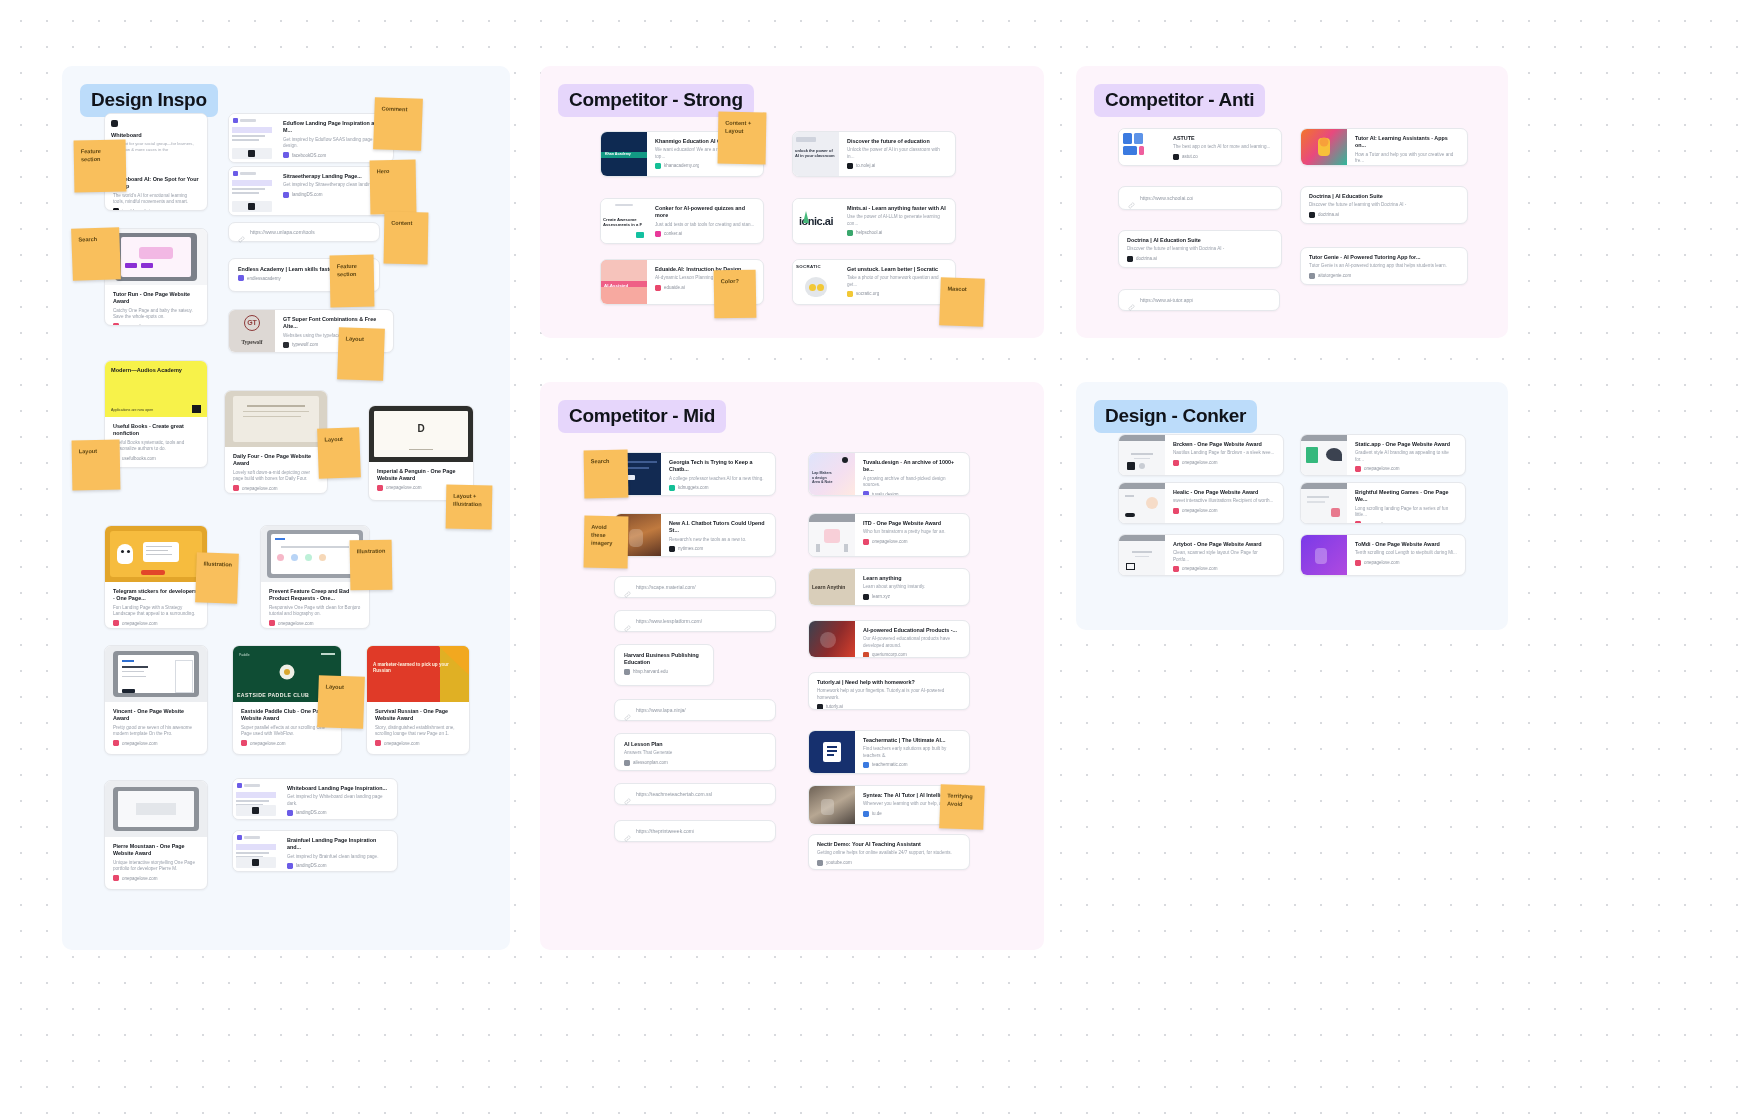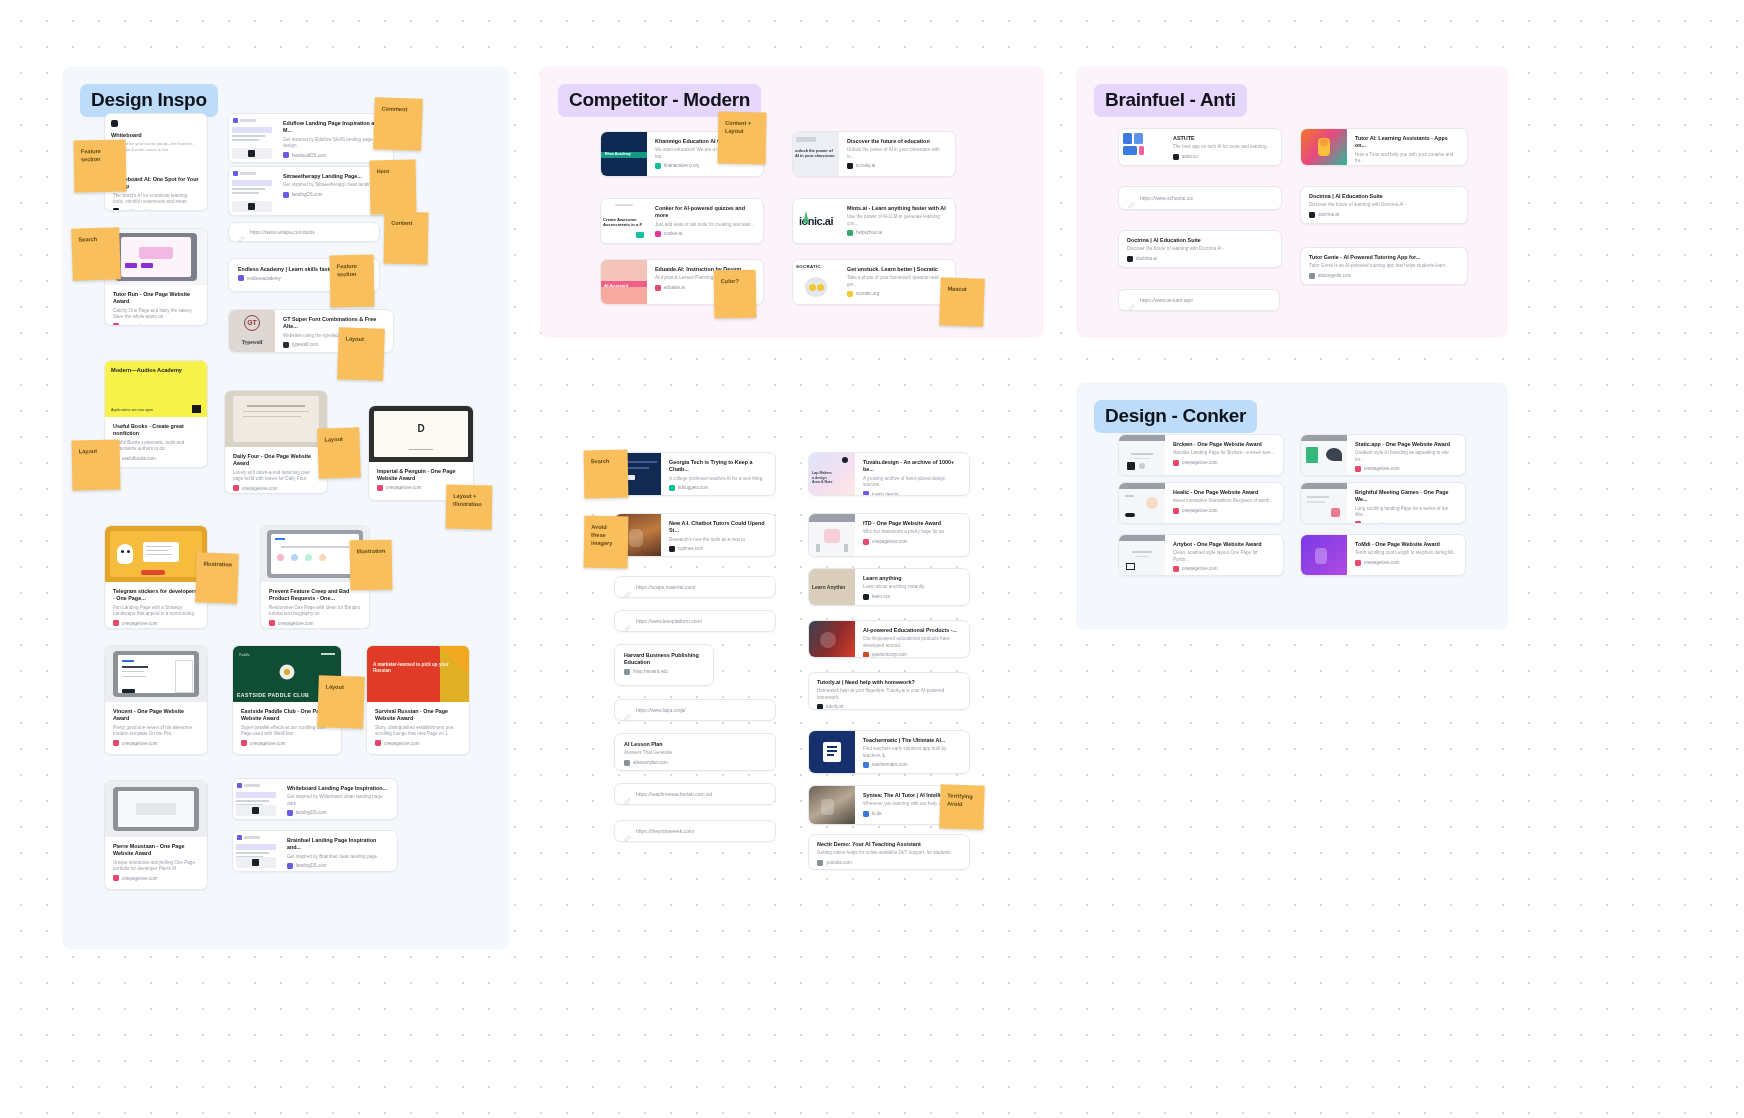--- a/index.html
+++ b/index.html
@@ -454,21 +454,21 @@
     </div>
     <div class="sticky" style="left: 350px; top: 540px; width: 42px; height: 50px; transform: rotate(-1deg);">
       <div class="sticky-text">Illustration</div>
       <div class="sticky-foot"></div>
     </div>
     <div class="sticky" style="left: 318px; top: 676px; width: 46px; height: 52px; transform: rotate(2deg);">
       <div class="sticky-text">Layout</div>
       <div class="sticky-foot"></div>
     </div>
     <div class="frame" style="left: 540px; top: 66px; width: 504px; height: 272px; background: rgb(253, 244, 251);">
-      <div class="frame-title" style="background: rgb(230, 214, 251);">Competitor - Modern</div>
+      <div class="frame-title" style="background: rgb(230, 214, 251);">Competitor - Strong</div>
     </div>
     <div class="card horiz" style="left: 600px; top: 131px; width: 164px; height: 46px;">
       <div class="thumb" style="background: rgb(14, 42, 82);">
         <div style="position:absolute;left:0;right:0;top:46%;height:6px;background:#14bf96;opacity:.75"></div>
         <div style="position:absolute;left:4px;top:46%;font-size:3.6px;color:#fff;font-weight:700">Khan Academy</div>
       </div>
       <div class="cbody">
         <div class="ctitle">Khanmigo Education AI Guide</div>
         <div class="cdesc">We want education! We are a nonprofit for the top...</div>
         <div class="csrc">
@@ -558,21 +558,21 @@
     </div>
     <div class="sticky" style="left: 714px; top: 270px; width: 42px; height: 48px; transform: rotate(-1deg);">
       <div class="sticky-text">Color?</div>
       <div class="sticky-foot"></div>
     </div>
     <div class="sticky" style="left: 940px; top: 278px; width: 44px; height: 48px; transform: rotate(2deg);">
       <div class="sticky-text">Mascot</div>
       <div class="sticky-foot"></div>
     </div>
     <div class="frame" style="left: 1076px; top: 66px; width: 432px; height: 272px; background: rgb(253, 244, 251);">
-      <div class="frame-title" style="background: rgb(230, 214, 251);">Brainfuel - Anti</div>
+      <div class="frame-title" style="background: rgb(230, 214, 251);">Competitor - Anti</div>
     </div>
     <div class="card horiz" style="left: 1118px; top: 128px; width: 164px; height: 38px;">
       <div class="thumb" style="background: rgb(255, 255, 255);">
         <div style="position:absolute;left:4px;top:4px;width:9px;height:11px;background:#3b7ae0;border-radius:1.5px"></div>
         <div style="position:absolute;left:15px;top:4px;width:9px;height:11px;background:#5d93e8;border-radius:1.5px"></div>
         <div style="position:absolute;left:4px;top:17px;width:14px;height:9px;background:#3b7ae0;border-radius:1.5px"></div>
         <div style="position:absolute;left:20px;top:17px;width:5px;height:9px;background:#ef5f9e;border-radius:1.5px"></div>
       </div>
       <div class="cbody">
         <div class="ctitle">ASTUTE</div>
@@ -629,20 +629,23 @@
           <path d="M9.5 6.5a3 3 0 00-4.2 0l-2 2a3 3 0 104.2 4.2l.8-.8" fill="none" stroke="#8b919c" stroke-width="1.6"></path>
         </svg></span>
       <span class="lnk-text">https://www.schoolai.co/</span>
     </div>
     <div class="linkcard" style="left: 1118px; top: 289px; width: 162px; height: 22px;">
       <span class="lnk-icon"><svg viewBox="0 0 16 16" width="7" height="7">
           <path d="M6.5 9.5a3 3 0 004.2 0l2-2a3 3 0 10-4.2-4.2l-.8.8" fill="none" stroke="#8b919c" stroke-width="1.6"></path>
           <path d="M9.5 6.5a3 3 0 00-4.2 0l-2 2a3 3 0 104.2 4.2l.8-.8" fill="none" stroke="#8b919c" stroke-width="1.6"></path>
         </svg></span>
       <span class="lnk-text">https://www.ai-tutor.app/</span>
+    </div>
+    <div class="frame" style="left: 540px; top: 382px; width: 504px; height: 568px; background: rgb(253, 244, 251);">
+      <div class="frame-title" style="background: rgb(230, 214, 251);">Competitor - Mid</div>
     </div>
     <div class="card horiz" style="left: 614px; top: 452px; width: 162px; height: 44px;">
       <div class="thumb" style="background: rgb(18, 42, 82);">
         <div style="position:absolute;left:4px;top:8px;right:4px;height:2px;background:#3f5c91"></div>
         <div style="position:absolute;left:4px;top:14px;right:12px;height:2px;background:#3f5c91"></div>
         <div style="position:absolute;left:4px;top:22px;width:16px;height:5px;background:#e6ebf5;border-radius:1px"></div>
       </div>
       <div class="cbody">
         <div class="ctitle">Georgia Tech is Trying to Keep a Chatb...</div>
         <div class="cdesc">A college professor teaches AI for a new thing.</div>

